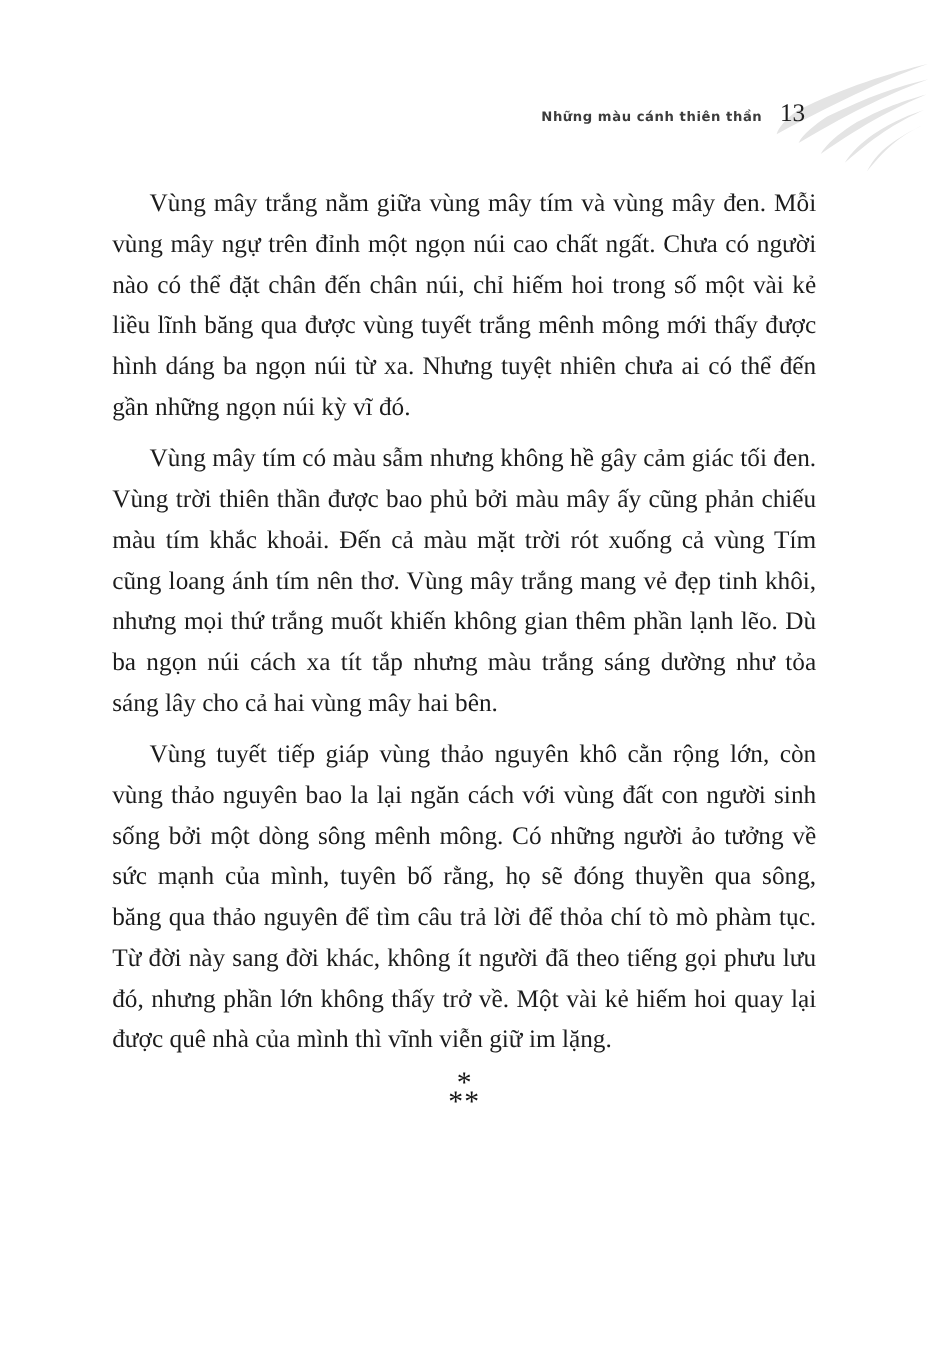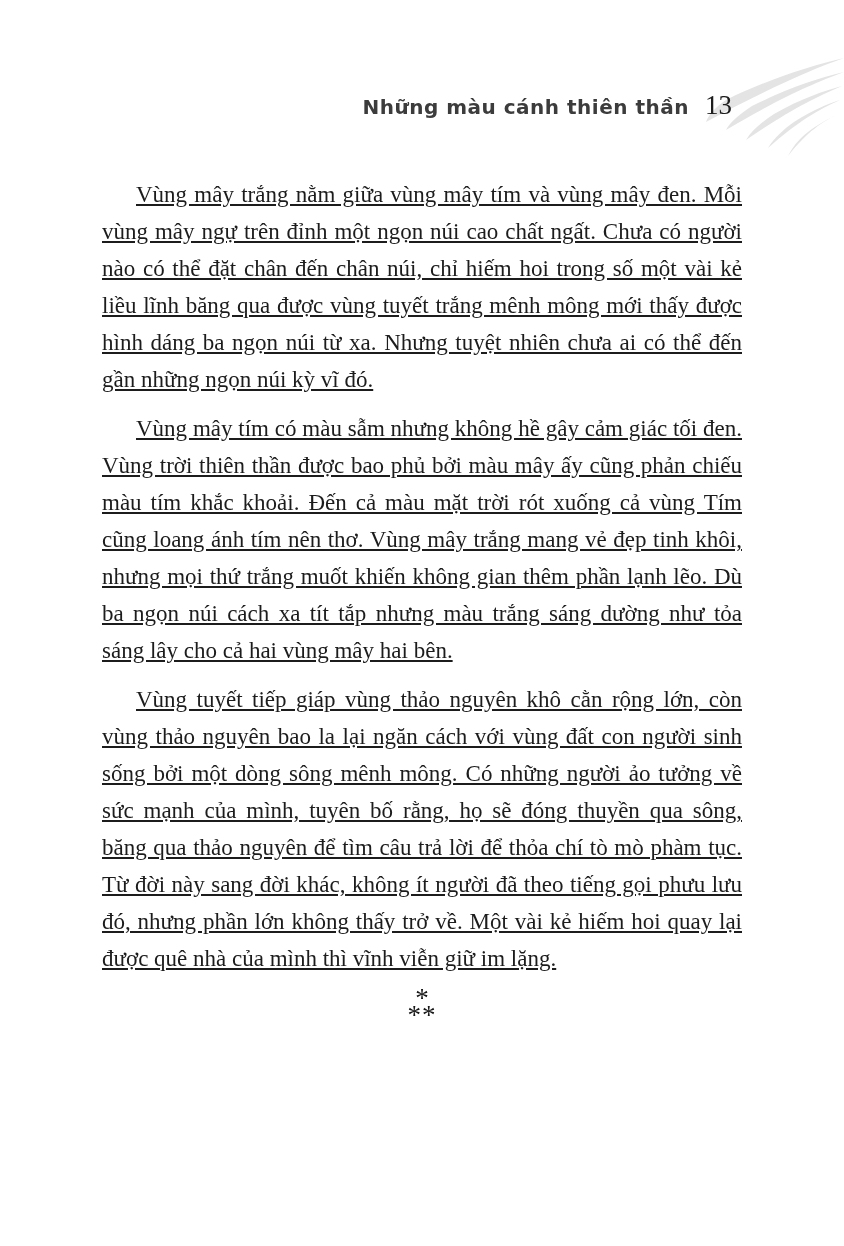--- a/index.html
+++ b/index.html
@@ -31,45 +31,44 @@
     right: 112px;
     display: flex;
     justify-content: flex-end;
     align-items: baseline;
     gap: 16px;
     z-index: 1;
   }
   .running-title {
     font-family: "DejaVu Sans", sans-serif;
     font-weight: bold;
-    font-size: 20px;
+    font-size: 12px;
     letter-spacing: 0.5px;
     color: #3c3c3c;
   }
   .page-number {
     font-family: "Liberation Serif", serif;
-    font-size: 27px;
+    font-size: 23px;
     color: #1e1e1e;
   }
   
   .body-text {
     position: absolute;
     top: 164px;
     left: 102px;
     width: 640px;
     z-index: 1;
     color: #1c1c1c;
     font-size: 23px;
     line-height: 37px;
     text-align: justify;
   }
   .body-text p {
-    margin: 12px 0 10px 0;
+    margin: 2px 0 10px 0;
     text-indent: 34px;
-    text-decoration: underline;
   }
   
   .asterism {
     margin-top: 14px;
     text-align: center;
     color: #151515;
     font-family: "Liberation Serif", serif;
   }
   .asterism .row-top {
     font-size: 27px;

